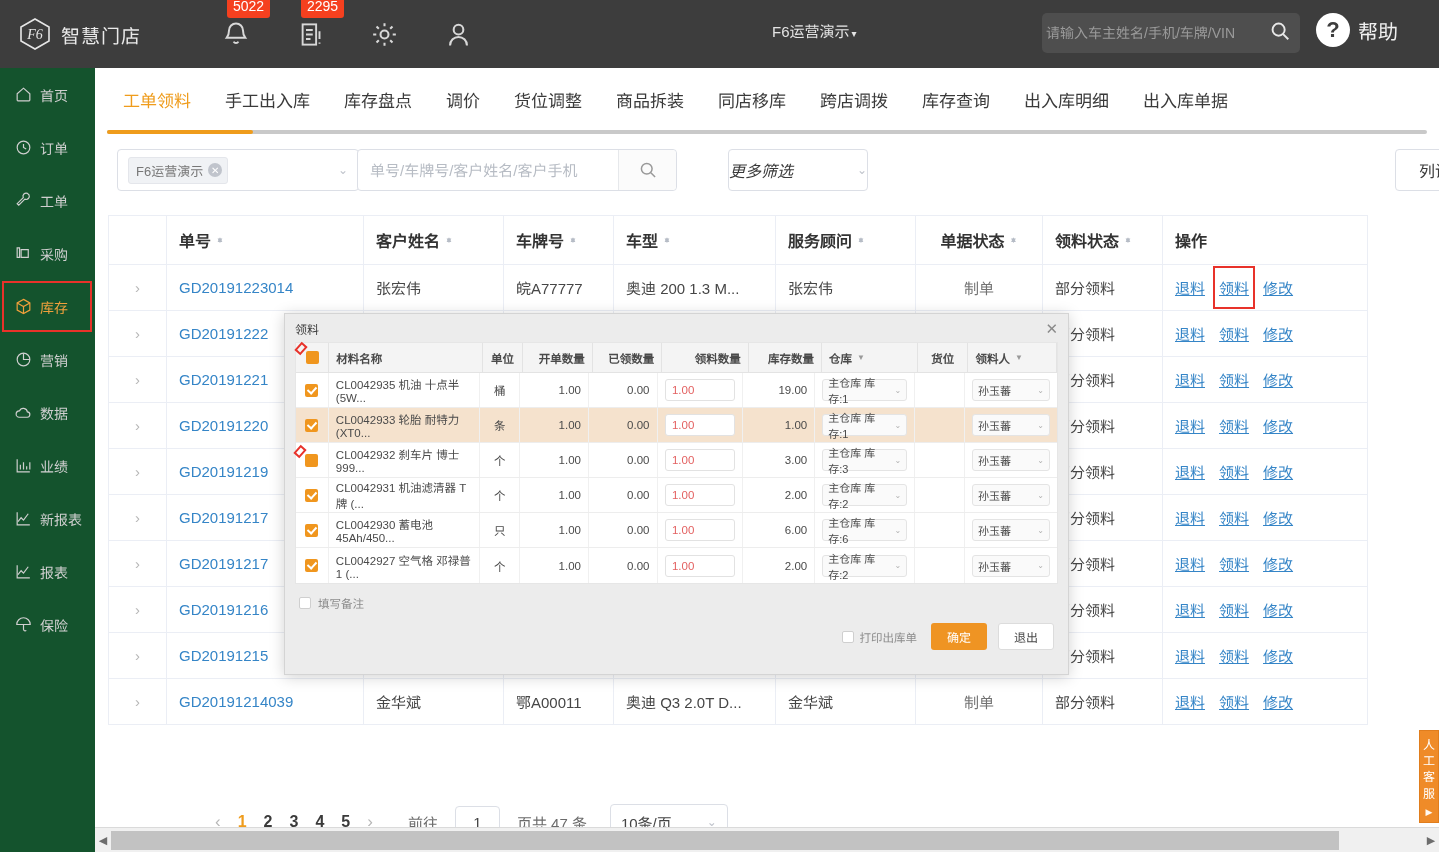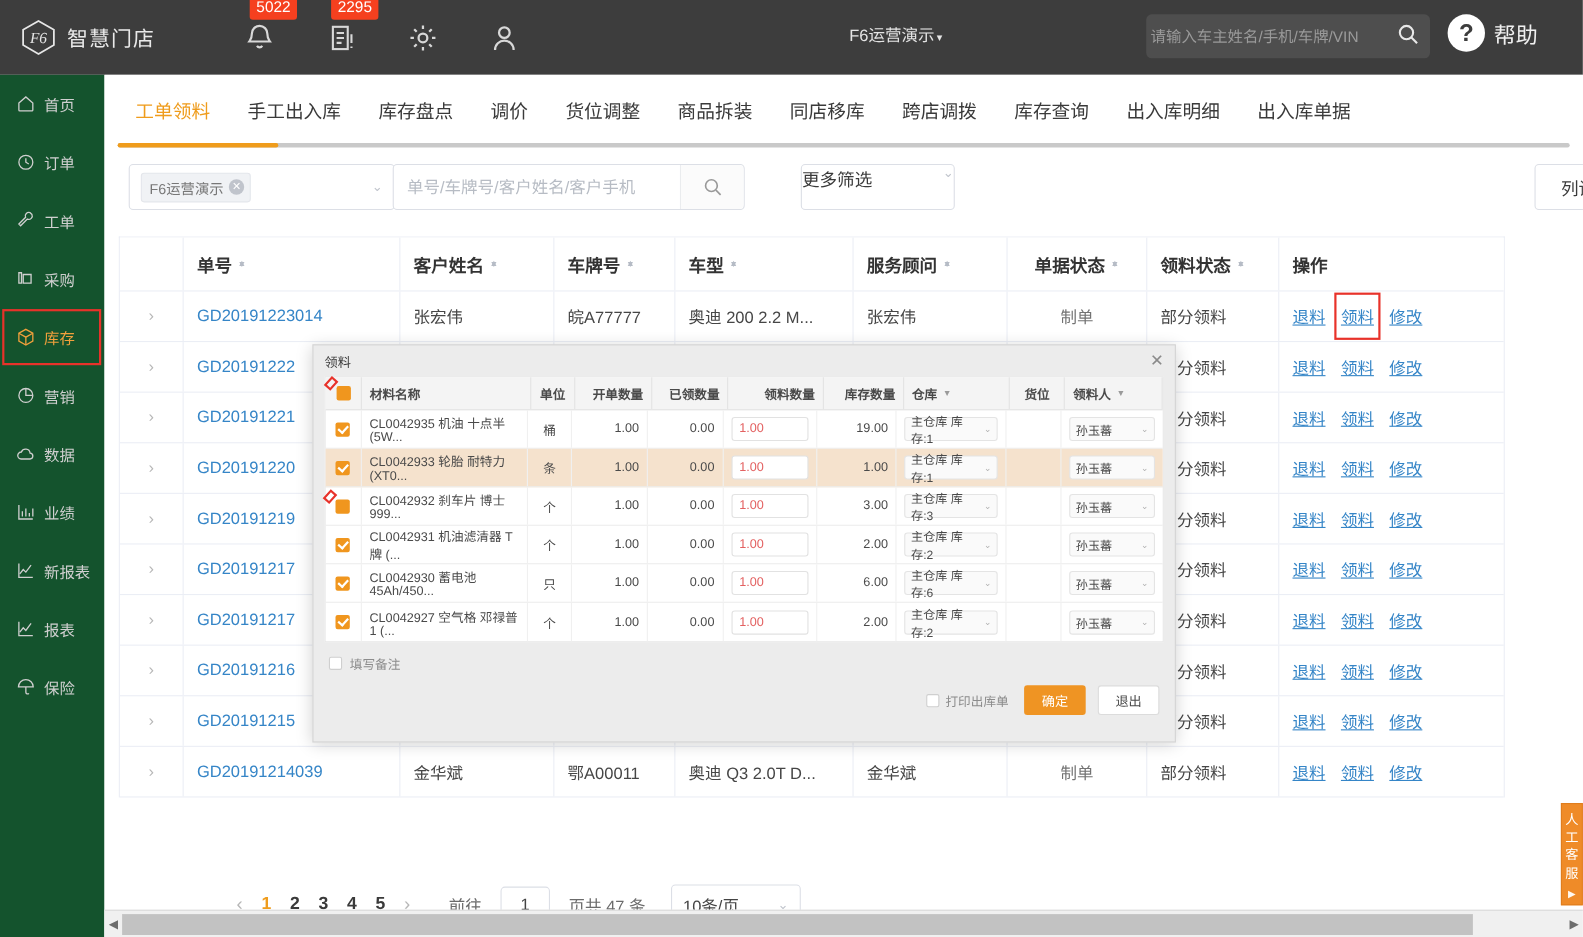--- a/index.html
+++ b/index.html
@@ -114,22 +114,22 @@
   .search-btn {
     width: 58px; height: 100%; border-left: 1px solid #e6e8eb; background: #fbfbfb;
     display: flex; align-items: center; justify-content: center; cursor: pointer;
     border-radius: 0 4px 4px 0;
   }
   .search-btn svg { stroke: #999; fill: none; stroke-width: 1.8; }
 
   .more-filter {
     position: absolute; left: 633px; top: 18px; width: 140px; height: 42px;
     border: 1px solid #dcdfe6; border-radius: 4px; background: #fff; cursor: pointer;
-    display: flex; justify-content: center; gap: 8px;
-    font-size: 16px; color: #3a3a3a;
+    display: flex; align-items: center; justify-content: center; gap: 8px;
+    font-size: 16px; color: #3a3a3a; font-style: italic;
   }
   .col-setting {
     position: absolute; left: 1300px; top: 18px; width: 96px; height: 42px;
     border: 1px solid #dcdfe6; border-radius: 4px; background: #fff; cursor: pointer;
     display: flex; align-items: center; justify-content: center;
     font-size: 16px; color: #3a3a3a;
   }
 
   
   .grid { position: absolute; left: 13px; top: 147px; width: 1260px; border: 1px solid #ebeef5; border-bottom: none; }
@@ -477,21 +477,21 @@
       </div>
     </div>
 
     <div class="grow">
       <div class="gc c-exp">›</div>
       <div class="gc c-no">
           <span class="no-link">GD20191223014</span>
         </div>
       <div class="gc c-name">张宏伟</div>
       <div class="gc c-plate">皖A77777</div>
-      <div class="gc c-model">奥迪 200 2.2 M...</div>
+      <div class="gc c-model">奥迪 200 1.3 M...</div>
       <div class="gc c-adv">张宏伟</div>
       <div class="gc c-sts">
           <span class="sts-make">制单</span>
         </div>
       <div class="gc c-pick">部分领料</div>
       <div class="gc c-op">
         <span class="link">退料</span>
         <span class="link op-hl">领料</span>
         <span class="link">修改</span>
       </div>

